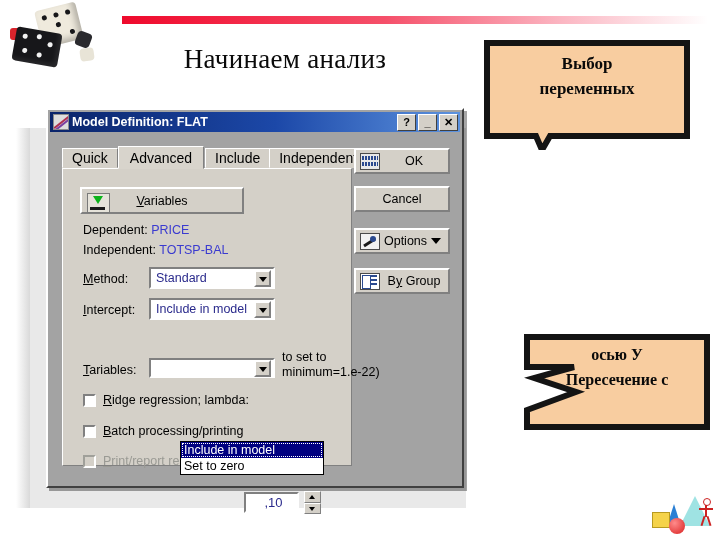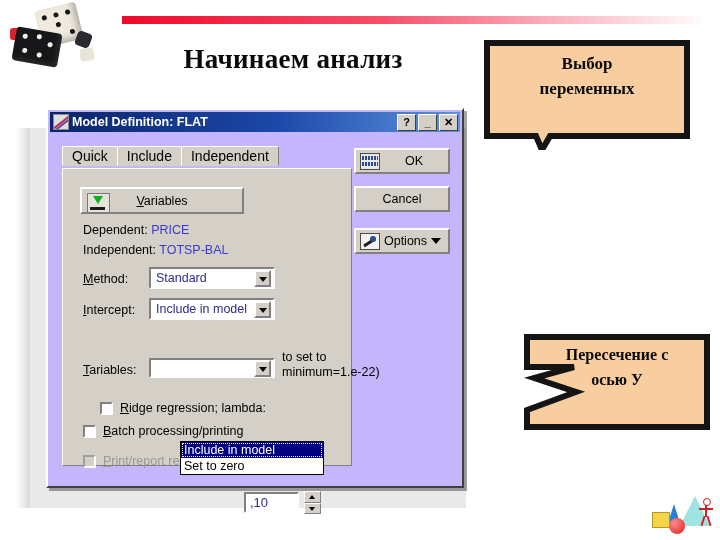--- a/index.html
+++ b/index.html
@@ -27,41 +27,41 @@
   .die.black{left:12px;top:30px;width:46px;height:34px;background:#17171a;
     transform:rotate(10deg);box-shadow:inset -3px -3px 5px rgba(255,255,255,.08);}
   .die.small{left:74px;top:32px;width:15px;height:15px;background:#2a2a2e;transform:rotate(20deg);}
   .die.small2{left:78px;top:48px;width:14px;height:13px;background:#e8e4d7;transform:rotate(-8deg);}
   .pip{position:absolute;width:5px;height:5px;border-radius:50%;}
   .die.white .pip{background:#17171a;}
   .die.black .pip{background:#f2f2f2;}
 
   
   .title{
-    position:absolute;left:128px;top:44px;width:330px;
+    position:absolute;left:120px;top:44px;width:330px;
     text-align:center;
     font-family:"Liberation Serif", serif;
-    font-weight:bold;font-size:27px;color:#0a0a0a;
+    font-weight:normal;font-size:27px;color:#0a0a0a;
     letter-spacing:.3px;
   }
 
   
   .backdrop{
     position:absolute;left:16px;top:128px;width:450px;height:380px;
     background:#e9e9e9;
   }
   .backdrop2{
     position:absolute;left:16px;top:128px;width:14px;height:380px;
     background:linear-gradient(to right,#ffffff,#d9d9d9);
   }
 
   
   .dialog{
     position:absolute;left:46px;top:108px;width:418px;height:380px;
-    background:#c4b5fd;
+    background:#a3a3a3;
     border:2px solid;
     border-color:#ffffff #404040 #404040 #ffffff;
     box-shadow:3px 3px 0 rgba(0,0,0,.35);
     box-sizing:border-box;
   }
   .titlebar{
     position:absolute;left:2px;top:2px;right:2px;height:20px;
     background:linear-gradient(to right,#0a246a 0%,#1c48a8 55%,#5d93df 100%);
     display:flex;align-items:center;padding:0 2px 0 3px;
   }
@@ -186,20 +186,21 @@
     box-sizing:border-box;flex:0 0 13px;
   }
   .cbrow.disabled{color:#9a9a94;}
   .cbrow.disabled .cbox{background:#d4d0c8;border-color:#a0a09a #ffffff #ffffff #a0a09a;}
 
   .spin-field{
     position:absolute;left:196px;top:382px;width:55px;height:21px;background:#fff;
     border:2px solid;border-color:#808080 #ffffff #ffffff #808080;
     font-size:13px;color:#2a2a8c;padding-left:4px;box-sizing:border-box;
     line-height:17px;
+    text-align:center;
   }
   .spin{
     position:absolute;left:256px;top:381px;width:17px;height:23px;
     display:flex;flex-direction:column;
   }
   .spin div{
     flex:1;background:#d4d0c8;border:1px solid;
     border-color:#ffffff #808080 #808080 #ffffff;position:relative;box-sizing:border-box;
   }
   .spin div:first-child:after{
@@ -323,20 +324,21 @@
       <div class="tb-title">Model Definition: FLAT</div>
       <div class="tb-btns">
         <div class="tb-btn">?</div>
         <div class="tb-btn">_</div>
         <div class="tb-btn">✕</div>
       </div>
     </div>
 
     <div class="tabstrip">
       <div class="tab">Quick</div>
+      <div class="tab active">Advanced</div>
       <div class="tab">Include</div>
       <div class="tab">Independent</div>
     </div>
 
     <div class="tabpanel">
 
       <div class="btn btn-variables">
         <span class="vicon"></span>
         <span>
           <span class="u">V</span><span>ariables</span>
@@ -371,21 +373,21 @@
       <div class="row-label" style="left:20px;top:194px;">
         <span class="u">T</span><span>ariables:</span>
       </div>
       <div class="combo" style="left:86px;top:189px;width:126px;height:20px;">
         <span class="ctext"></span>
         <span class="cbtn"></span>
       </div>
       <div class="tol-hint" style="left:219px;top:181px;text-align:right;">to set to</div>
       <div class="tol-hint" style="left:219px;top:196px;">minimum=1.e-22)</div>
 
-      <div class="cbrow" style="left:20px;top:232px;margin-left:17px;">
+      <div class="cbrow" style="left:20px;top:224px;">
         <span class="cbox"></span>
         <span>
           <span class="u">R</span><span>idge regression; lambda:</span>
         </span>
       </div>
 
       <div class="cbrow" style="left:20px;top:255px;">
         <span class="cbox"></span>
         <span>
           <span class="u">B</span><span>atch processing/printing</span>
@@ -415,41 +417,47 @@
       <span class="mini-ico grid"></span>
       <span class="lab">OK</span>
     </div>
     <div class="sidebtn" style="left:306px;top:76px;">
       <span class="lab">Cancel</span>
     </div>
     <div class="sidebtn" style="left:306px;top:118px;">
       <span class="mini-ico opt"></span>
       <span class="lab">Options</span>
       <span class="caret"></span>
+    </div>
+    <div class="sidebtn" style="left:306px;top:158px;">
+      <span class="mini-ico grp"></span>
+      <span class="lab">
+        <span>B</span><span class="u">y</span><span> Group</span>
+      </span>
     </div>
 
   </div>
 
   <div class="callout" style="left:484px;top:40px;width:206px;height:110px;">
     <svg width="206" height="110" viewBox="0 0 206 110">
       <path d="M3,3 L203,3 L203,96 L66,96 L58,110 L52,96 L3,96 Z" fill="#f8cda0" stroke="#141414" stroke-width="6" stroke-linejoin="miter"></path>
     </svg>
     <div class="ctxt" style="left:8px;top:11px;width:190px;font-size:17px;line-height:25px;">
       <div>Выбор</div>
       <div>переменных</div>
     </div>
   </div>
 
   <div class="callout" style="left:524px;top:334px;width:186px;height:100px;">
     <svg width="186" height="100" viewBox="0 0 186 100">
       <path d="M3,3 L183,3 L183,93 L3,93 L3,76 L52,58 L10,44 L50,33 L3,33 Z" fill="#f8cda0" stroke="#141414" stroke-width="6" stroke-linejoin="miter"></path>
     </svg>
     <div class="ctxt" style="left:6px;top:8px;width:174px;font-size:16px;line-height:25px;">
+      <div>осью У</div>
       <div>Пересечение с</div>
-      <div>осью У</div>
     </div>
   </div>
 
   <div class="clip">
     <div class="cl-cone"></div>
     <div class="cl-cone2"></div>
     <div class="cl-cube"></div>
     <div class="cl-ball"></div>
     <div class="cl-fig">
       <span class="cl-arm"></span>

